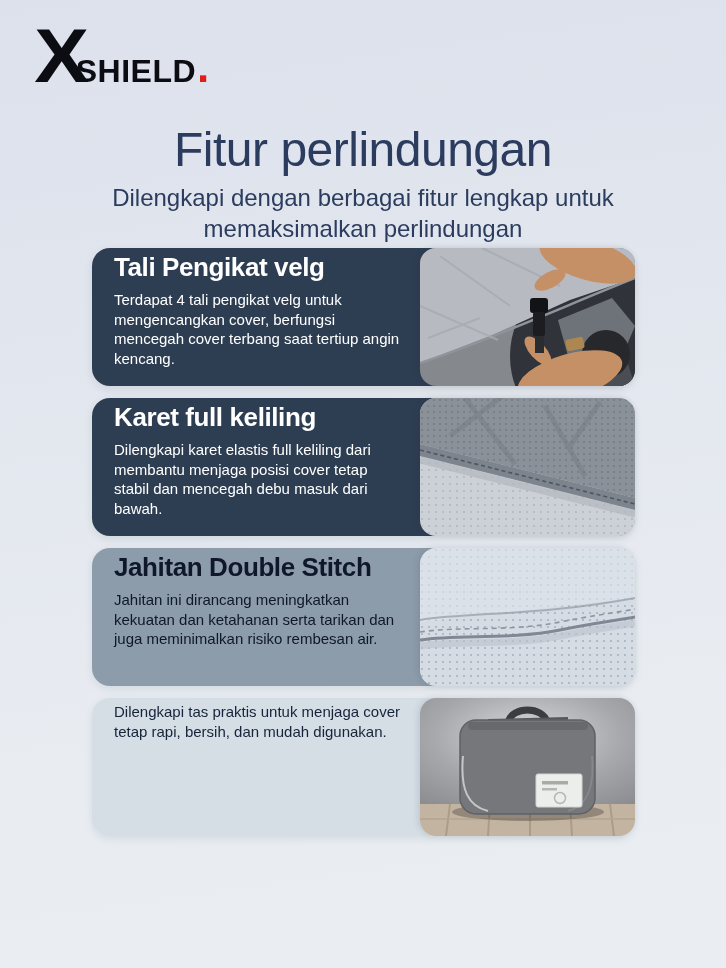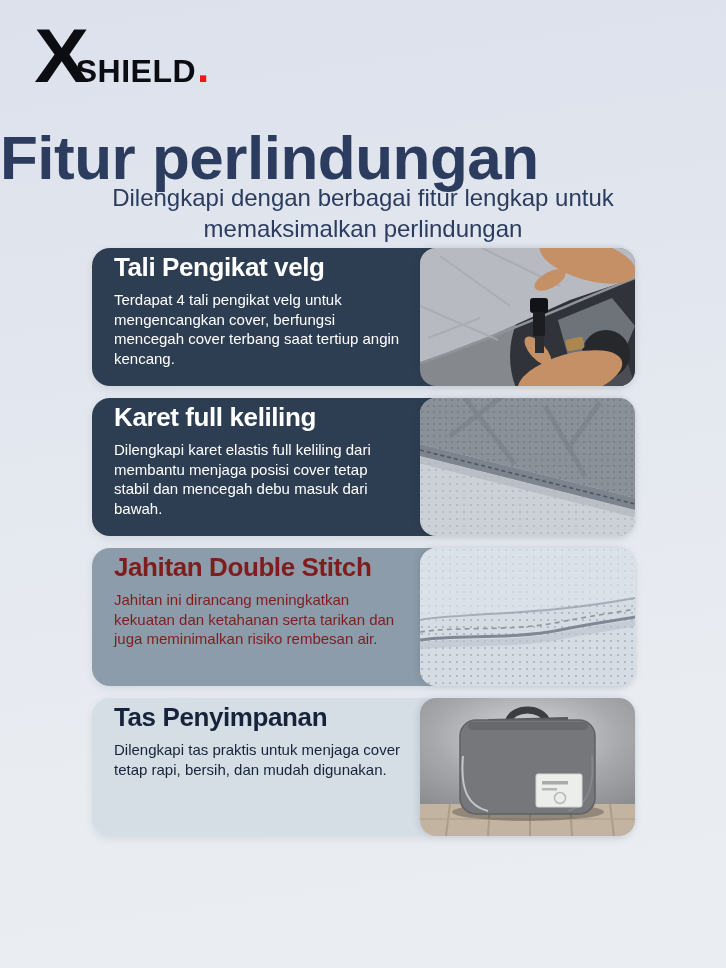--- a/index.html
+++ b/index.html
@@ -42,22 +42,23 @@
     color: #e21b1b;
     margin-left: 1px;
   }
 
   
   .page-title {
     position: absolute;
     top: 122px;
     left: 0;
     width: 100%;
-    font-size: 62px;
-    font-weight: bold;
+    text-align: center;
+    font-size: 48px;
+    font-weight: normal;
     letter-spacing: -0.5px;
     color: #2b3c5e;
   }
   .page-subtitle {
     position: absolute;
     top: 182px;
     left: 50%;
     transform: translateX(-50%);
     width: 520px;
     text-align: center;
@@ -175,21 +176,21 @@
           <polygon points="0,0 215,0 215,100 0,46" fill="#8b9199"></polygon>
           <polygon points="0,0 215,0 215,100 0,46" fill="url(#dotsDark2)"></polygon>
           <path d="M45,0 L95,66 M125,8 L165,78 M85,-4 L30,38 M180,4 L150,48" stroke="#6e747d" stroke-width="5" opacity="0.35"></path>
           <polygon points="0,46 215,100 215,112 0,58" fill="#7d848d"></polygon>
           <line x1="0" y1="52" x2="215" y2="106" stroke="#4f565f" stroke-width="1.6" stroke-dasharray="4 3"></line>
         </svg>
       </figure>
     </section>
 
     <section class="feature-row" style="background: rgb(141, 156, 170);">
-      <div class="feature-text" style="color: #7f1d1d;">
+      <div class="feature-text" style="color: #0f172a;">
         <h2 class="feature-title">Jahitan Double Stitch</h2>
         <p class="feature-desc">Jahitan ini dirancang meningkatkan kekuatan dan ketahanan serta tarikan dan juga meminimalkan risiko rembesan air.</p>
       </div>
       <figure class="feature-photo" role="img" aria-label="double-stitch-seam-closeup">
         <svg viewBox="0 0 215 138" xmlns="http://www.w3.org/2000/svg">
           <defs>
             <pattern id="dots3" width="7" height="7" patternUnits="userSpaceOnUse">
               <circle cx="2" cy="2" r="1" fill="#a3adba"></circle>
             </pattern>
           </defs>
@@ -199,21 +200,20 @@
           <path d="M0,98 C40,92 90,98 140,88 C175,81 200,78 215,75" fill="none" stroke="#bac2cc" stroke-width="7" opacity="0.6"></path>
           <path d="M0,92 C40,86 90,92 140,82 C175,75 200,72 215,69" fill="none" stroke="#7f8893" stroke-width="3"></path>
           <path d="M0,84 C40,78 90,84 140,74 C175,67 200,64 215,61" fill="none" stroke="#8d96a1" stroke-width="1.6" stroke-dasharray="5 4"></path>
           <path d="M0,72 C50,64 120,68 215,50" fill="none" stroke="#99a2ad" stroke-width="2" opacity="0.8"></path>
         </svg>
       </figure>
     </section>
 
     <section class="feature-row" style="background: rgb(213, 222, 229);">
       <div class="feature-text" style="color: rgb(22, 35, 58);">
-        <h2 class="feature-title">Tas Penyimpanan</h2>
         <p class="feature-desc">Dilengkapi tas praktis untuk menjaga cover tetap rapi, bersih, dan mudah digunakan.</p>
       </div>
       <figure class="feature-photo" role="img" aria-label="gray-storage-bag-on-wood-floor">
         <svg viewBox="0 0 215 138" xmlns="http://www.w3.org/2000/svg">
           <defs>
             <radialGradient id="wall4" cx="50%" cy="35%" r="80%">
               <stop offset="0%" stop-color="#d9dadd"></stop>
               <stop offset="55%" stop-color="#a7a8ac"></stop>
               <stop offset="100%" stop-color="#8a8b8f"></stop>
             </radialGradient>

